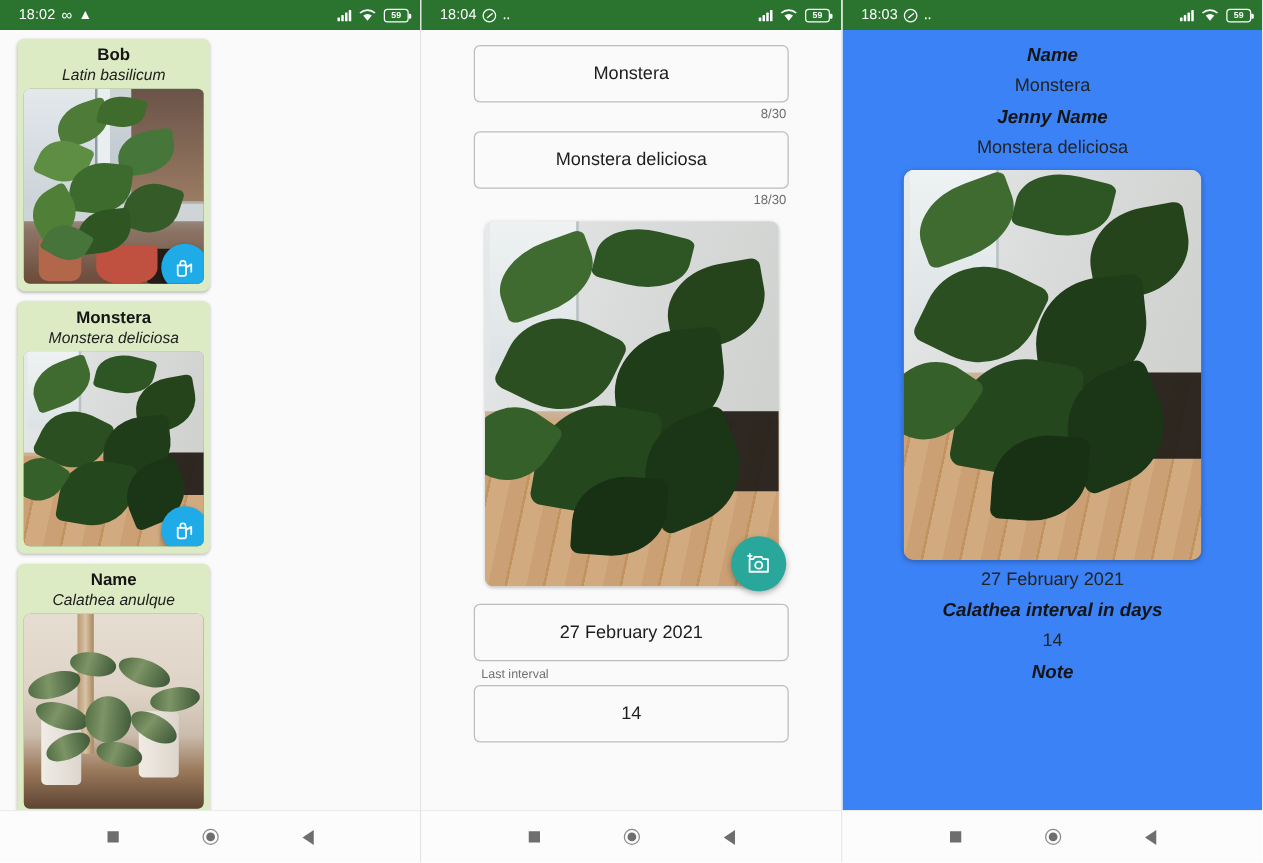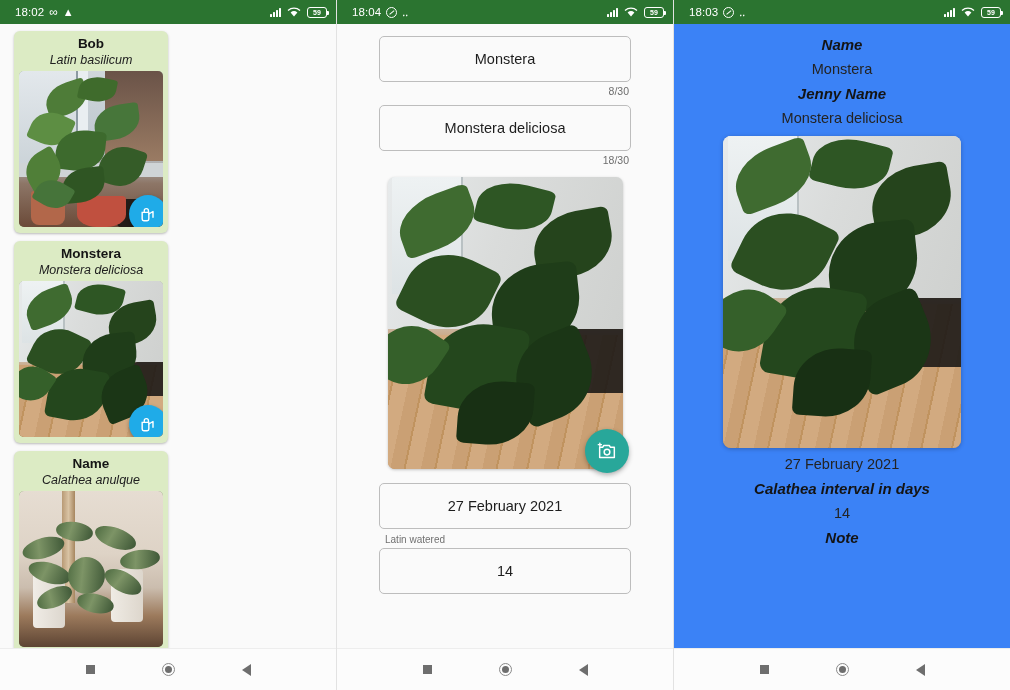--- a/index.html
+++ b/index.html
@@ -389,21 +389,21 @@
           <svg viewBox="0 0 24 24">
             <path d="M4 8h3.2l1.3-2h6l1.3 2H20v11H4z" fill="none" stroke="#fff" stroke-width="1.6" stroke-linejoin="round"></path>
             <circle cx="12" cy="13.2" r="3.1" fill="none" stroke="#fff" stroke-width="1.6"></circle>
             <path d="M4.2 3.4v3.4M2.5 5.1h3.4" stroke="#fff" stroke-width="1.5" stroke-linecap="round"></path>
           </svg>
         </div>
       </div>
 
       <div class="sp10"></div>
       <div class="field">27 February 2021</div>
-      <div class="field-label">Latin watered</div>
+      <div class="field-label">Last interval</div>
       <div class="field" style="margin-top:3px">14</div>
     </div>
 
     <div class="navbar">
       <span class="nv-square"></span>
       <span class="nv-circle"></span>
       <span class="nv-tri"></span>
     </div>
   </div>
 

